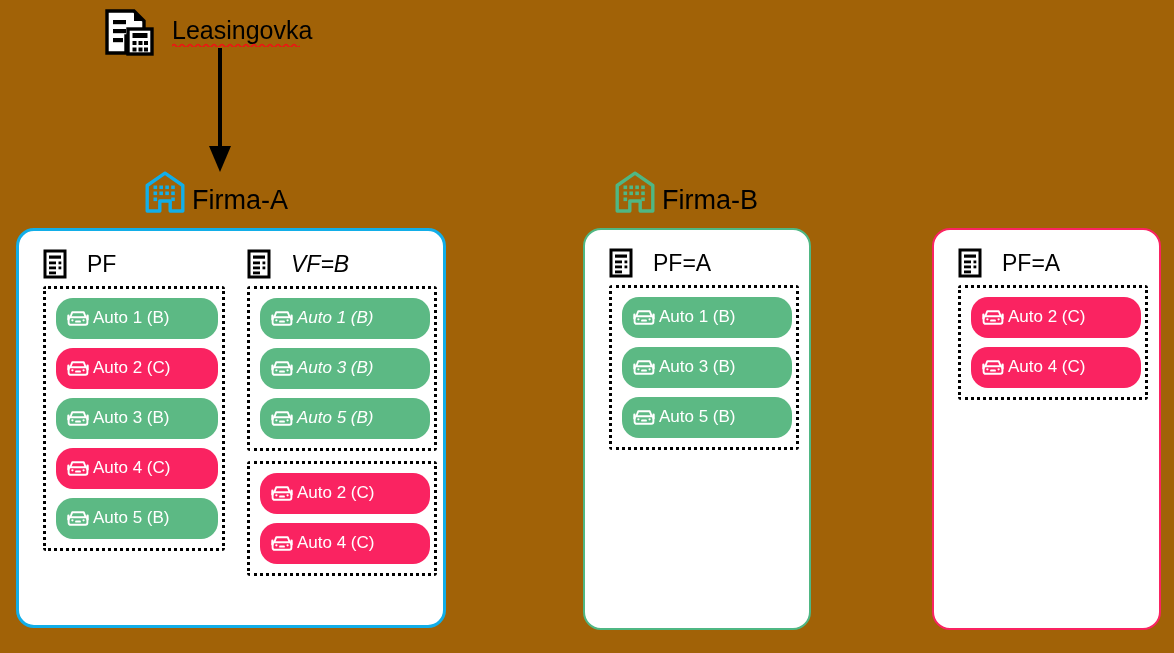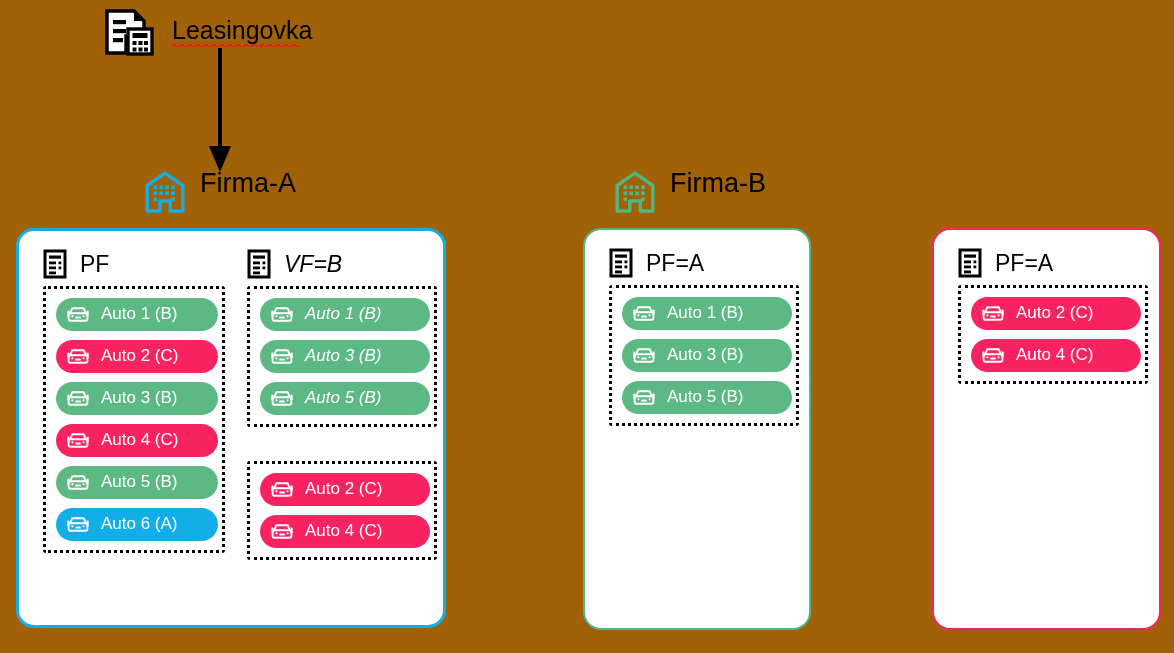--- a/index.html
+++ b/index.html
@@ -49,22 +49,22 @@
     left: 196px;
     top: 46px;
     width: 48px;
     height: 128px;
   }
 
   
   .firma-header {
     position: absolute;
     display: flex;
-    align-items: flex-start;
-    gap: 14px;
+    align-items: flex-end;
+    gap: 6px;
   }
   .firma-header .bld-icon { width: 42px; height: 44px; display: block; }
   .firma-title {
     font-size: 27px;
     line-height: 1;
     color: #000;
     white-space: nowrap;
   }
 
   
@@ -74,21 +74,21 @@
     background: #ffffff;
     border-style: solid;
     border-radius: 18px;
   }
 
   
   .group { position: absolute; }
   .group-head {
     display: flex;
     align-items: center;
-    gap: 13px;
+    gap: 20px;
     margin-bottom: 7px;
   }
   .group-head .file-icon { width: 24px; height: 30px; display: block; }
   .group-label {
     font-size: 23px;
     line-height: 1;
     color: #000;
     white-space: nowrap;
   }
   .group-list {
@@ -98,25 +98,25 @@
     padding: 9px 10px;
     display: flex;
     flex-direction: column;
     gap: 9px;
     background: #ffffff;
   }
 
   
   .car-pill {
     box-sizing: border-box;
-    height: 33px;
+    height: 41px;
     border-radius: 17px;
     display: flex;
     align-items: center;
-    gap: 12px;
+    gap: 4px;
     padding: 0 14px 0 11px;
     color: #ffffff;
     font-size: 17px;
     line-height: 1;
     white-space: nowrap;
   }
   .car-pill .car-icon { width: 22px; height: 19px; display: block; flex: 0 0 auto; }
   .car-pill .car-label { position: relative; top: -1px; }
 </style>
 </head>
@@ -259,34 +259,20 @@
               <rect x="1.6" y="8.2" width="18.8" height="7.6" rx="2" fill="none" stroke="#fff" stroke-width="1.9"></rect>
               <rect x="0.3" y="5.6" width="2.3" height="6" rx="1.1" fill="#fff"></rect>
               <rect x="19.4" y="5.6" width="2.3" height="6" rx="1.1" fill="#fff"></rect>
               <circle cx="5.4" cy="11.3" r="1.15" fill="#fff"></circle>
               <circle cx="16.6" cy="11.3" r="1.15" fill="#fff"></circle>
               <rect x="8.1" y="11.6" width="5.8" height="2" rx="0.9" fill="#fff"></rect>
             </svg>
           </span>
           <span class="car-label">Auto 5 (B)</span>
         </div>
-        <div class="car-pill" style="background:#12AEE8; width:162px;">
-          <span class="car-icon">
-            <svg viewBox="0 0 22 19" width="22" height="19" aria-hidden="true">
-              <path d="M3.2 8.5 L5.3 3.2 H16.7 L18.8 8.5" fill="none" stroke="#fff" stroke-width="1.9" stroke-linejoin="round"></path>
-              <rect x="1.6" y="8.2" width="18.8" height="7.6" rx="2" fill="none" stroke="#fff" stroke-width="1.9"></rect>
-              <rect x="0.3" y="5.6" width="2.3" height="6" rx="1.1" fill="#fff"></rect>
-              <rect x="19.4" y="5.6" width="2.3" height="6" rx="1.1" fill="#fff"></rect>
-              <circle cx="5.4" cy="11.3" r="1.15" fill="#fff"></circle>
-              <circle cx="16.6" cy="11.3" r="1.15" fill="#fff"></circle>
-              <rect x="8.1" y="11.6" width="5.8" height="2" rx="0.9" fill="#fff"></rect>
-            </svg>
-          </span>
-          <span class="car-label">Auto 6 (A)</span>
-        </div>
       </div>
     </div>
 
     <div class="group" style="left:228px; top:18px;font-style:italic;">
       <div class="group-head">
         <span class="file-icon">
           <svg viewBox="0 0 24 30" width="24" height="30" aria-hidden="true">
             <rect x="2" y="2" width="20" height="26" fill="#ffffff" stroke="#000000" stroke-width="3"></rect>
             <rect x="6" y="6.5" width="12" height="3.2" fill="#000000"></rect>
             <rect x="6" y="12.5" width="7" height="2.8" fill="#000000"></rect>

